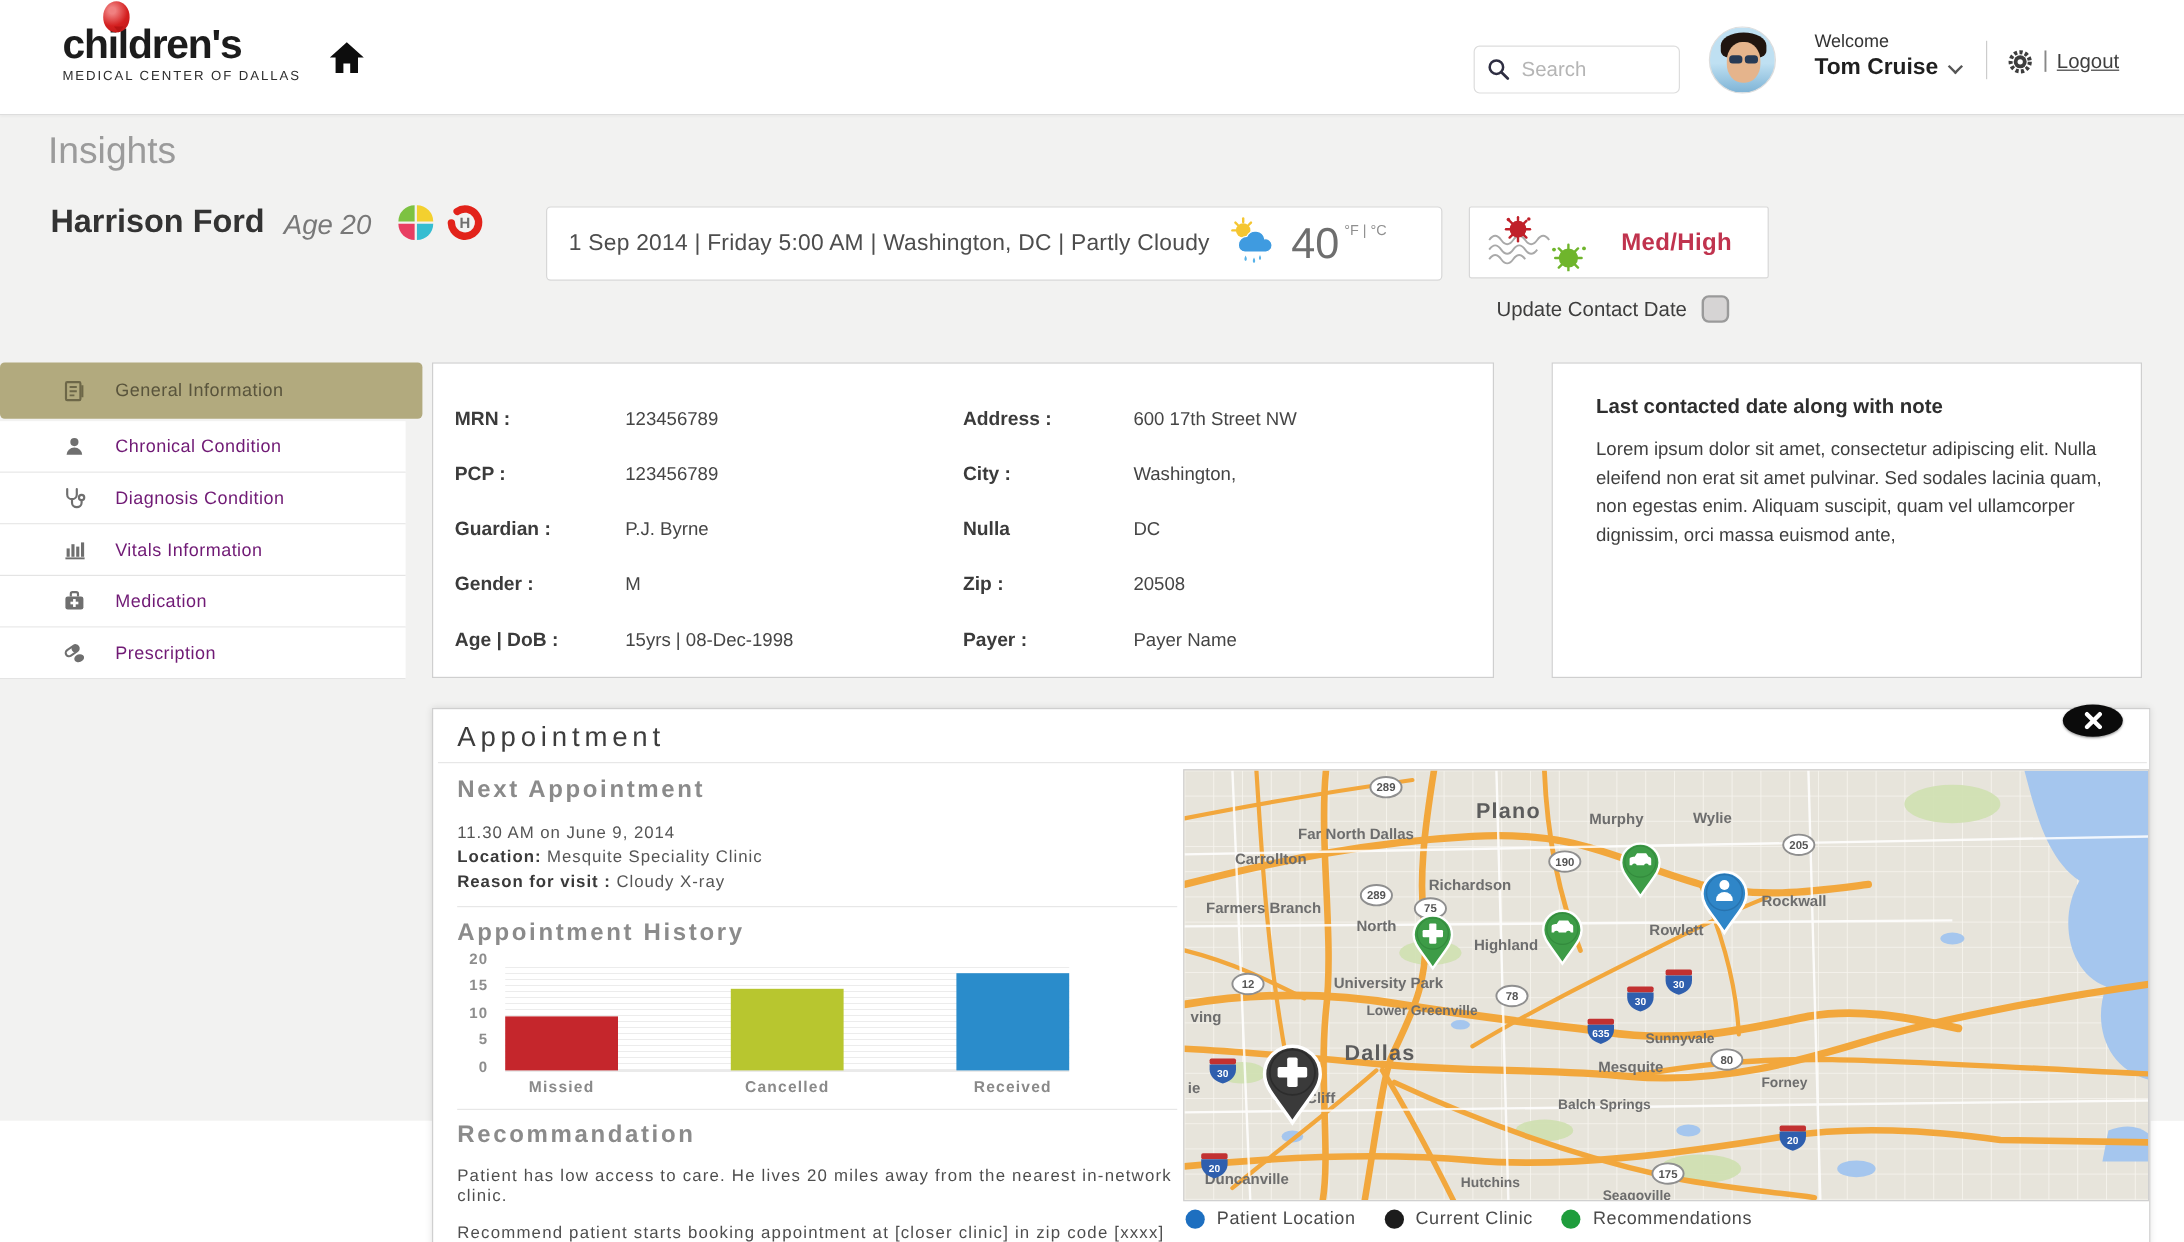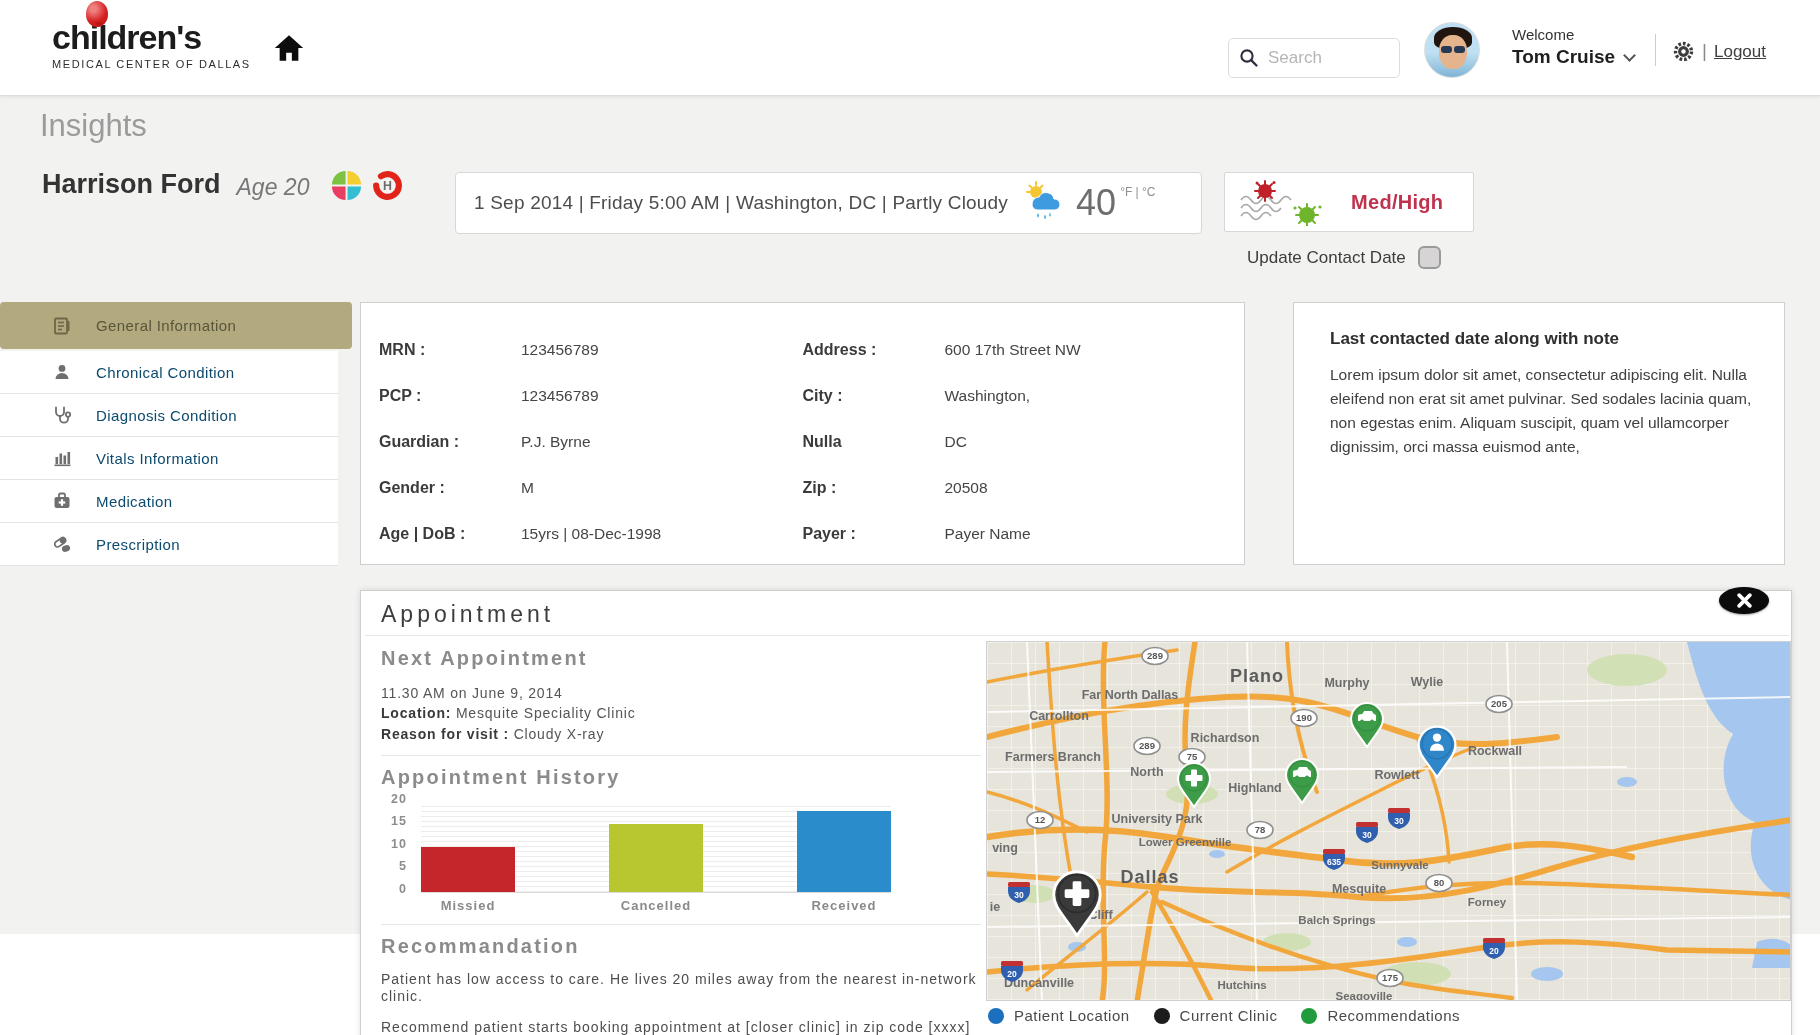--- a/index.html
+++ b/index.html
@@ -61,21 +61,21 @@
   .risk-label { font-size:20px; font-weight:600; color:#c0334e; margin-left:18px; letter-spacing:.3px; }
 
   .update-row { position:absolute; left:1247px; top:246px; display:flex; align-items:center; }
   .update-label { font-size:17px; color:#3d3d3d; }
   .checkbox { width:23px; height:23px; border:2px solid #9a9a9a; border-radius:6px; background:#d6d4d4; margin-left:12px; cursor:pointer; }
 
   
   .sidebar { position:absolute; left:0; top:302px; width:352px; }
   .side-item { height:43px; background:#fff; border-bottom:1px solid #e4e4e4; display:flex; align-items:center;
     padding-left:52px; cursor:pointer; width:338px; }
-  .side-item .lbl { font-size:15px; color:#0c4a6e; letter-spacing:.4px; margin-left:24px; }
+  .side-item .lbl { font-size:15px; color:#701a75; letter-spacing:.4px; margin-left:24px; }
   .side-item.selected { background:#b2aa7e; border-radius:4px; height:47px; width:352px; border-bottom:none; margin-bottom:2px; }
   .side-item.selected .lbl { color:#59543c; }
   .sicon { width:20px; height:20px; display:inline-flex; }
 
   
   .card { background:#fff; border:1px solid #cfcfcf; }
   .info-card { position:absolute; left:360px; top:302px; width:885px; height:263px; padding:24px 18px 0 18px;
     display:flex; }
   .info-col { width:50%; }
   .info-row { display:flex; height:46px; align-items:center; }

